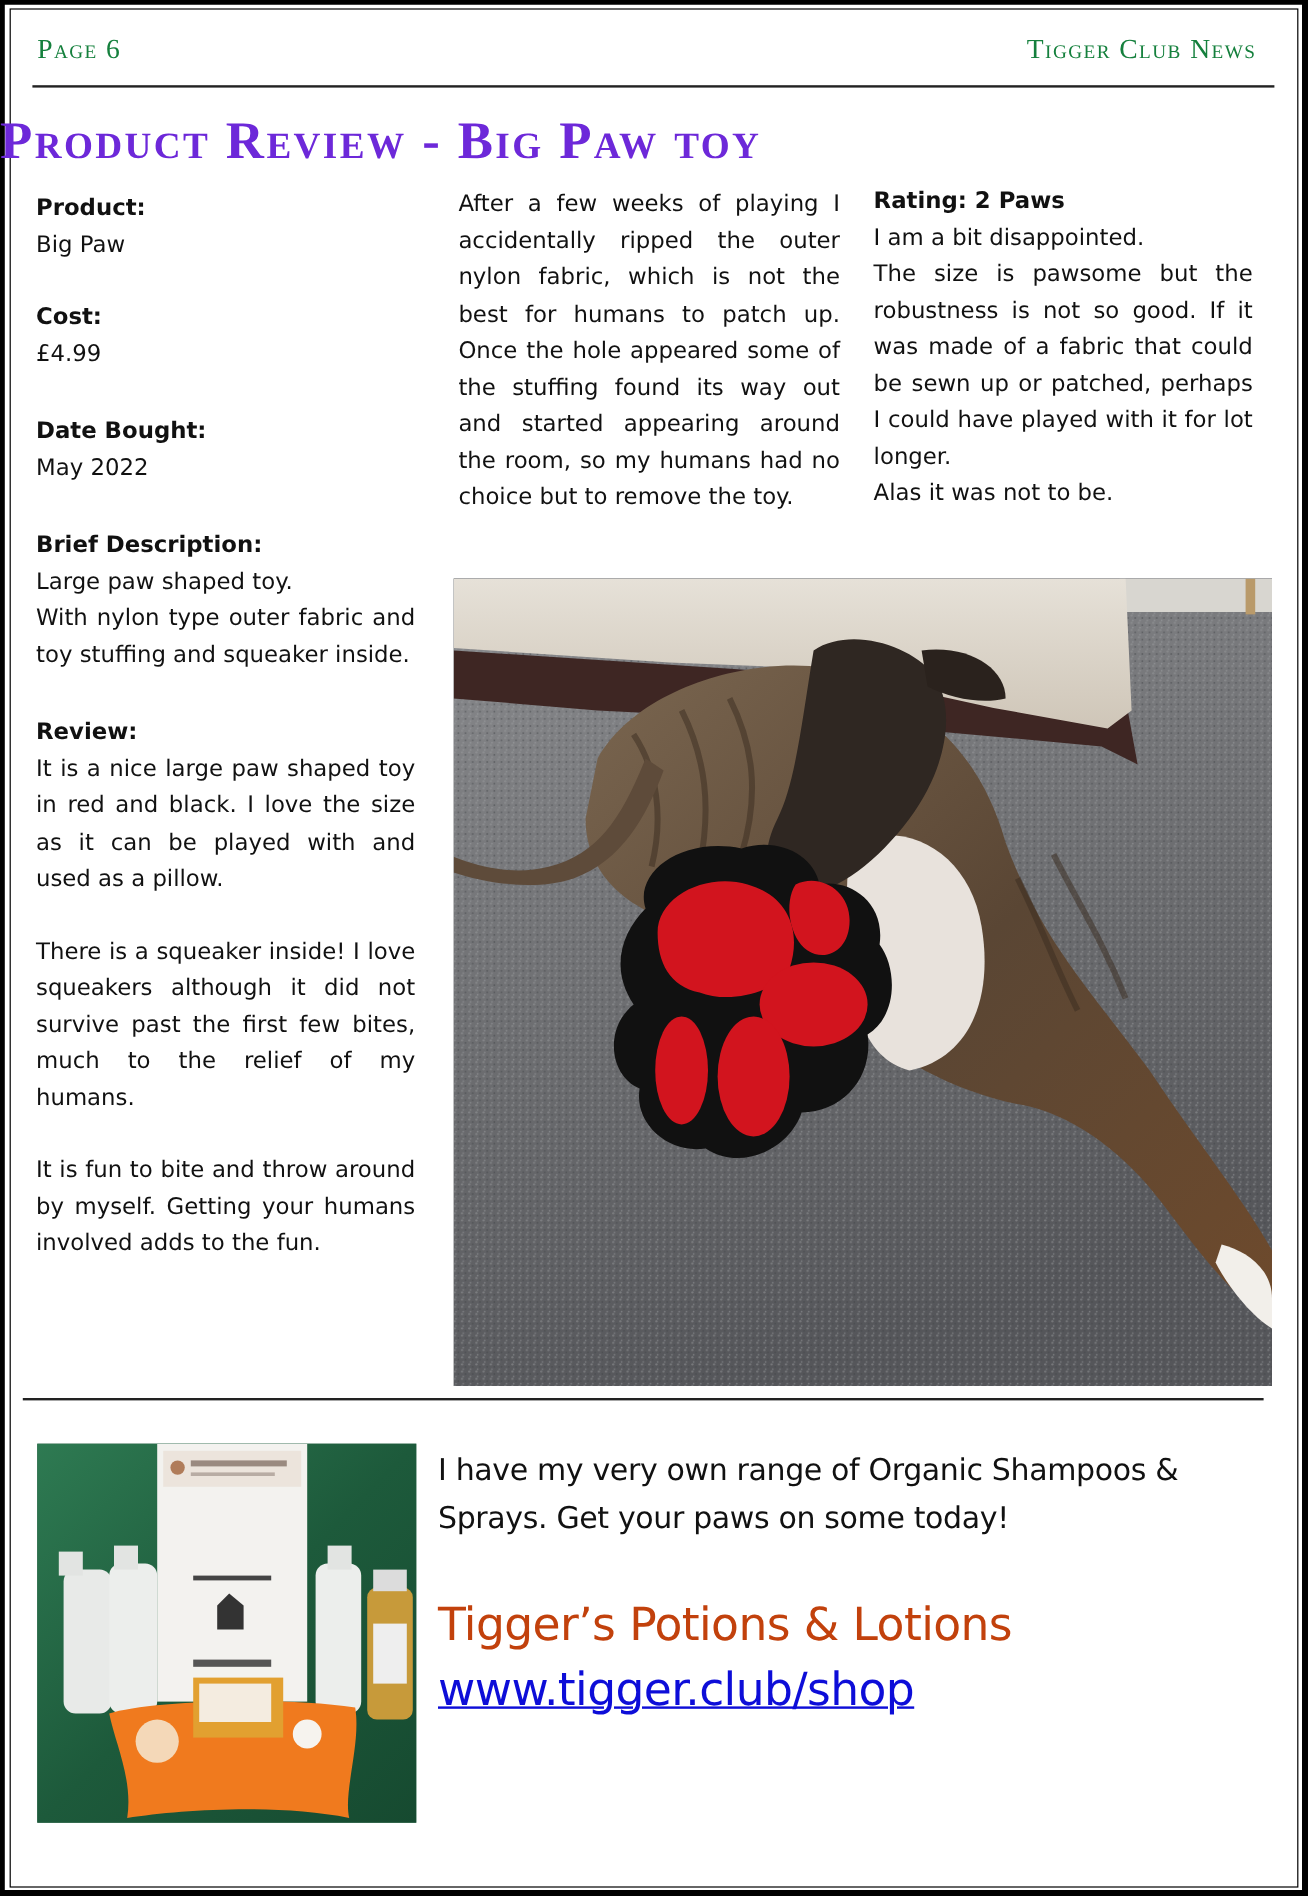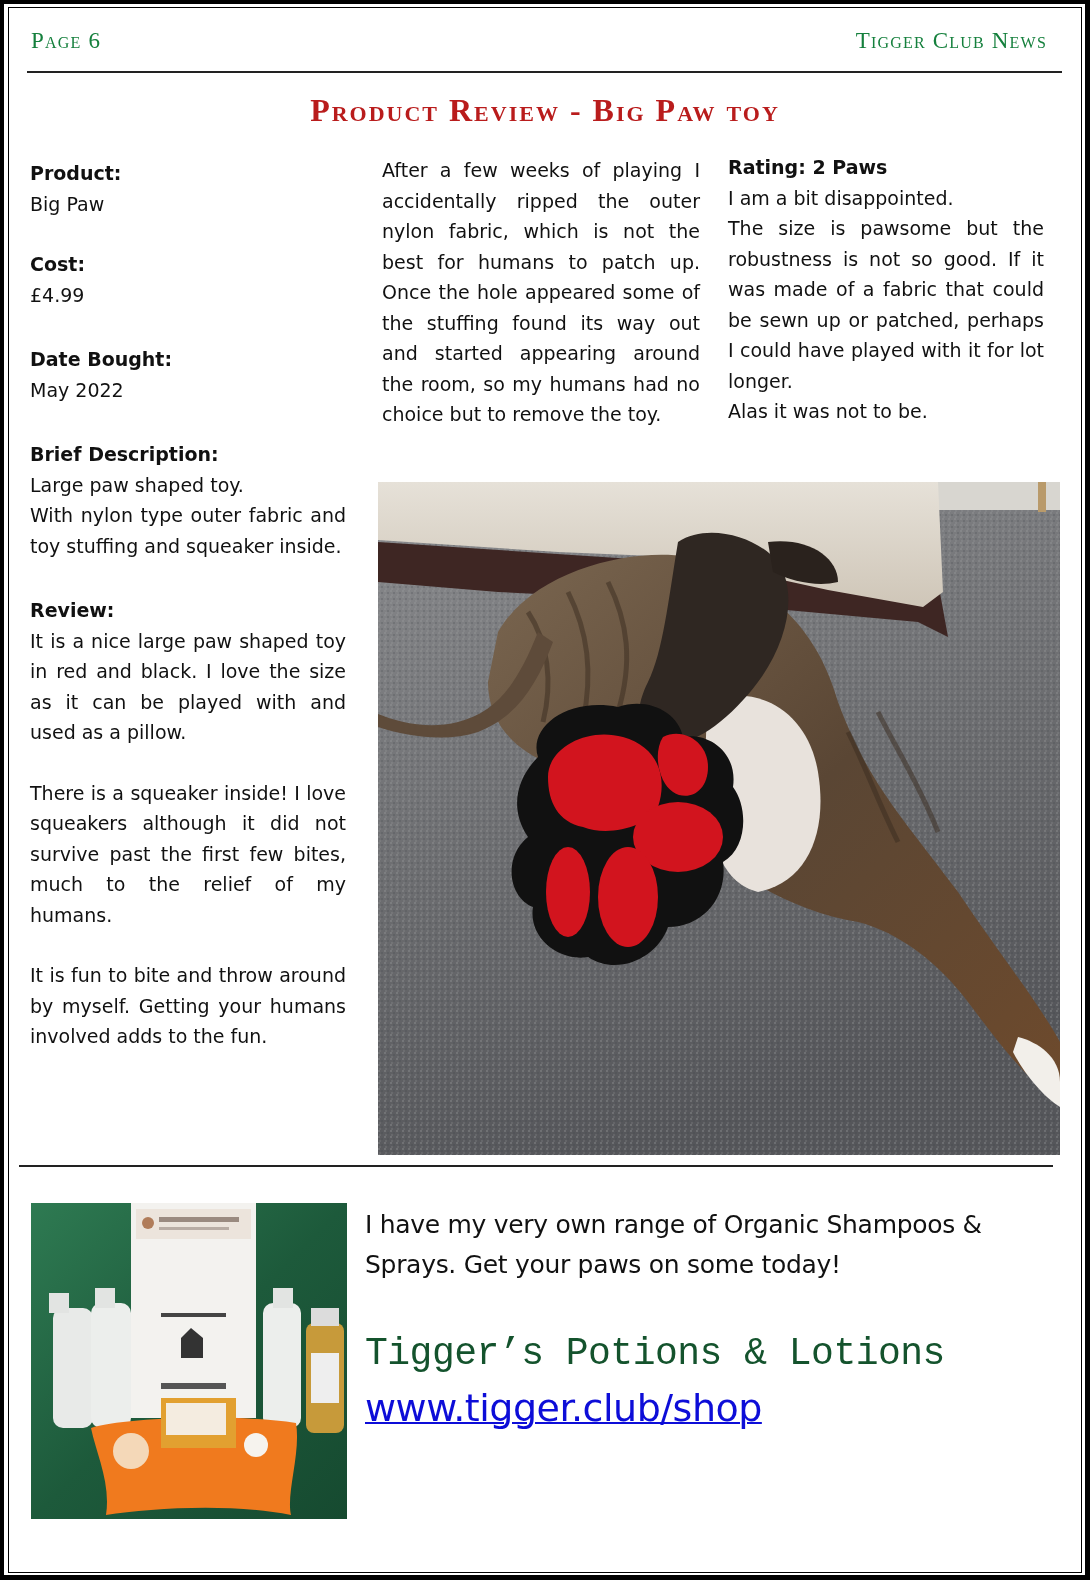--- a/index.html
+++ b/index.html
@@ -17,23 +17,23 @@
 
     .running-head {
       position: absolute; top: 28px; font-family: "Liberation Serif", "DejaVu Serif", serif;
       font-variant: small-caps; font-size: 23px; letter-spacing: 1.2px; color: #15803d;
     }
     .running-head.left { left: 31px; }
     .running-head.right { right: 43px; }
     .head-rule { position: absolute; left: 27px; top: 71px; width: 1035px; height: 1.5px; background: #222; }
 
     .title {
-      position: absolute; left: 0; top: 92px; width: 1090px; text-align: center;
+      position: absolute; left: 0; top: 92px; width: 1090px; 
       font-family: "Liberation Serif", "DejaVu Serif", serif; font-variant: small-caps;
-      font-size: 32px; letter-spacing: 2px; color: #b91c1c;
+      font-size: 44px; letter-spacing: 2px; color: #6d28d9;
     }
 
     .col { position: absolute; font-family: "DejaVu Sans", "Liberation Sans", sans-serif; font-size: 19px; line-height: 30.5px; }
     .col .label { font-weight: bold; display: block; }
     .col p { text-align: justify; }
     .col .gap { height: 30px; }
 
     .col-left { left: 30px; top: 158px; width: 316px; }
     .col-mid { left: 382px; top: 155px; width: 318px; }
     .col-right { left: 728px; top: 152px; width: 316px; }
@@ -45,21 +45,21 @@
 
     .section-rule { position: absolute; left: 19px; top: 1165px; width: 1034px; height: 1.5px; background: #222; }
 
     .product-img {
       position: absolute; left: 31px; top: 1203px; width: 316px; height: 316px; overflow: hidden;
       background: #1d5a3b;
     }
 
     .promo { position: absolute; left: 365px; top: 1205px; width: 690px; font-family: "DejaVu Sans", "Liberation Sans", sans-serif; }
     .promo .tagline { font-size: 25px; line-height: 40px; color: #111; letter-spacing: -0.3px; }
-    .promo .brand { font-size: 38px; line-height: 54px; margin-top: 42px; color: #14532d; letter-spacing: -0.5px; font-family: Liberation Mono, monospace; }
+    .promo .brand { font-size: 38px; line-height: 54px; margin-top: 42px; color: #c2410c; letter-spacing: -0.5px; }
     .promo .link { font-size: 38px; line-height: 54px; color: #0d0dd8; text-decoration: underline; text-decoration-thickness: 2px; letter-spacing: -0.5px; display: inline-block; }
   </style>
 </head>
 <body>
 
 <div class="frame-outer"></div>
 <div class="frame-inner"></div>
 
 <div class="running-head left">Page 6</div>
 <div class="running-head right">Tigger Club News</div>

